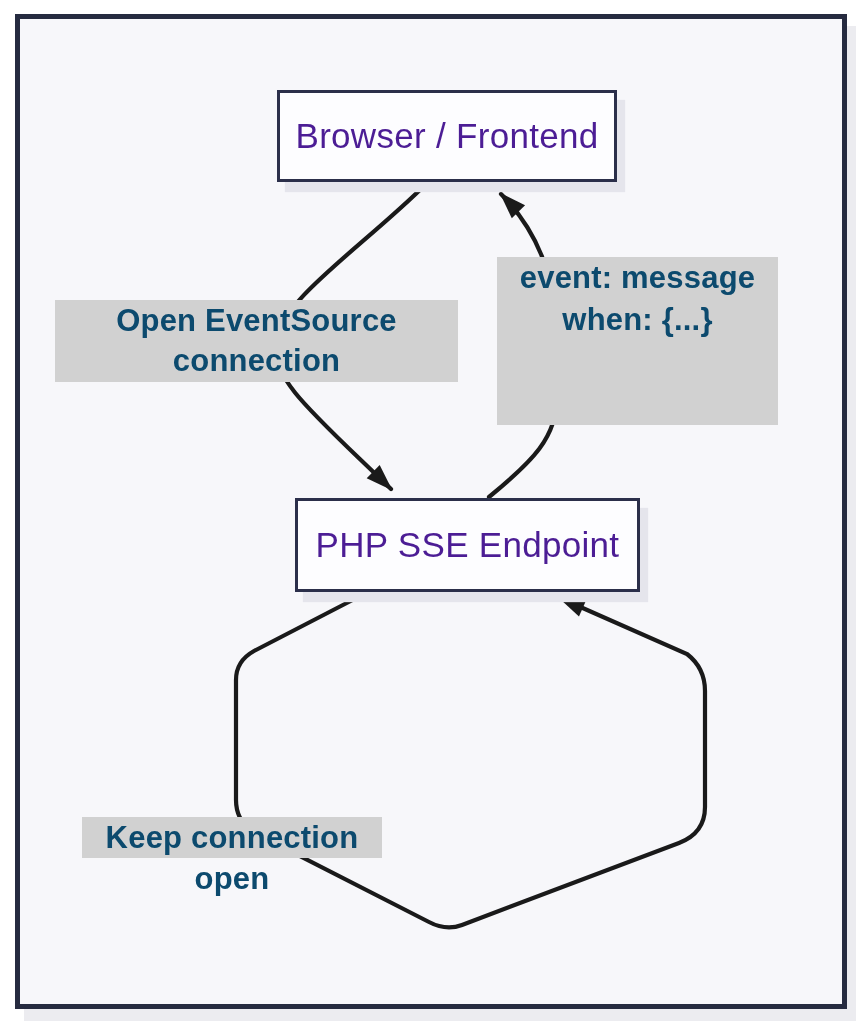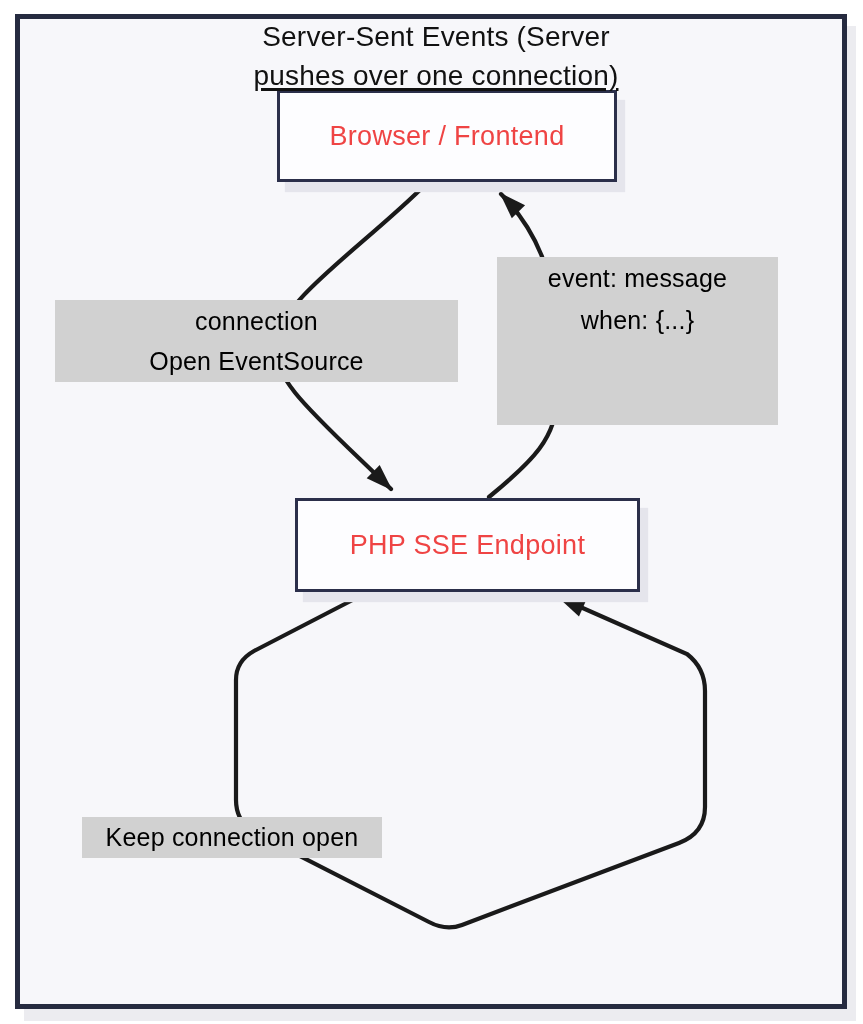--- a/index.html
+++ b/index.html
@@ -33,32 +33,33 @@
     text-decoration-thickness:3px;
     text-underline-offset:3px;
   }
   .node{
     position:absolute;
     box-sizing:border-box;
     border:3.5px solid #2b2f4a;
     background:#fdfdff;
     box-shadow:8px 10px 1px #e5e5ec;
     display:flex;align-items:center;justify-content:center;
-    font-size:27px;color:#ef4444;
+    font-size:35px;color:#4c1d95;
     letter-spacing:0.3px;
   }
   .node-browser{left:277px;top:90px;width:340px;height:92px;}
   .node-php{left:295px;top:498px;width:345px;height:94px;}
   .elabel{
     position:absolute;
     background:#d1d1d1;
-    color:#000000;
-    font-size:25px;
+    color:#0c4a6e;
+    font-size:31px;
     text-align:center;
     letter-spacing:0.2px;
+    font-weight:bold;
   }
   .elabel-open{left:55px;top:300px;width:403px;height:82px;padding-top:1px;box-sizing:border-box;}
   .elabel-open div{height:40px;line-height:40px;}
   .elabel-event{left:497px;top:257px;width:281px;height:168px;}
   .elabel-event div{height:42px;line-height:42px;}
   .elabel-keep{left:82px;top:817px;width:300px;height:41px;}
   .elabel-keep div{height:41px;line-height:41px;}
 </style>
 </head>
 <body>
@@ -74,40 +75,36 @@
       </marker>
     </defs>
     <g fill="none" stroke="#1a1a1a" stroke-width="4.2" stroke-linecap="round">
       <path d="M 426 184 C 365 245, 280 300, 275 343 C 271 380, 316 416, 391 489" marker-end="url(#arrowhead)"></path>
       <path d="M 489 497 C 533 461, 557 437, 557 397 C 557 330, 564 258, 501 194" marker-end="url(#arrowhead)"></path>
       <path d="M 368 592 L 254 651 Q 236 661, 236 680 L 236 800 Q 236 819, 251 831 L 429 922 Q 446 931, 462 925 L 679 843 Q 705 833, 705 807 L 705 691 Q 705 668, 687 654 L 560 598" marker-end="url(#arrowhead)"></path>
     </g>
   </svg>
 
   <div class="elabel elabel-open">
+    <div>Open EventSource</div>
     <div>connection</div>
-    <div>Open EventSource</div>
   </div>
 
   <div class="elabel elabel-event">
     <div>event: message</div>
     <div>when: {...}</div>
     <div></div>
   </div>
 
   <div class="elabel elabel-keep">
     <div>Keep connection open</div>
   </div>
 
   <div class="node node-browser">
     <span>Browser / Frontend</span>
   </div>
 
   <div class="node node-php">
     <span>PHP SSE Endpoint</span>
   </div>
 
-  <div class="diagram-title">
-    <div class="t1">Server-Sent Events (Server</div>
-    <div class="t2">pushes over one connection)</div>
-  </div>
 
 </div>
 
 </body></html>

